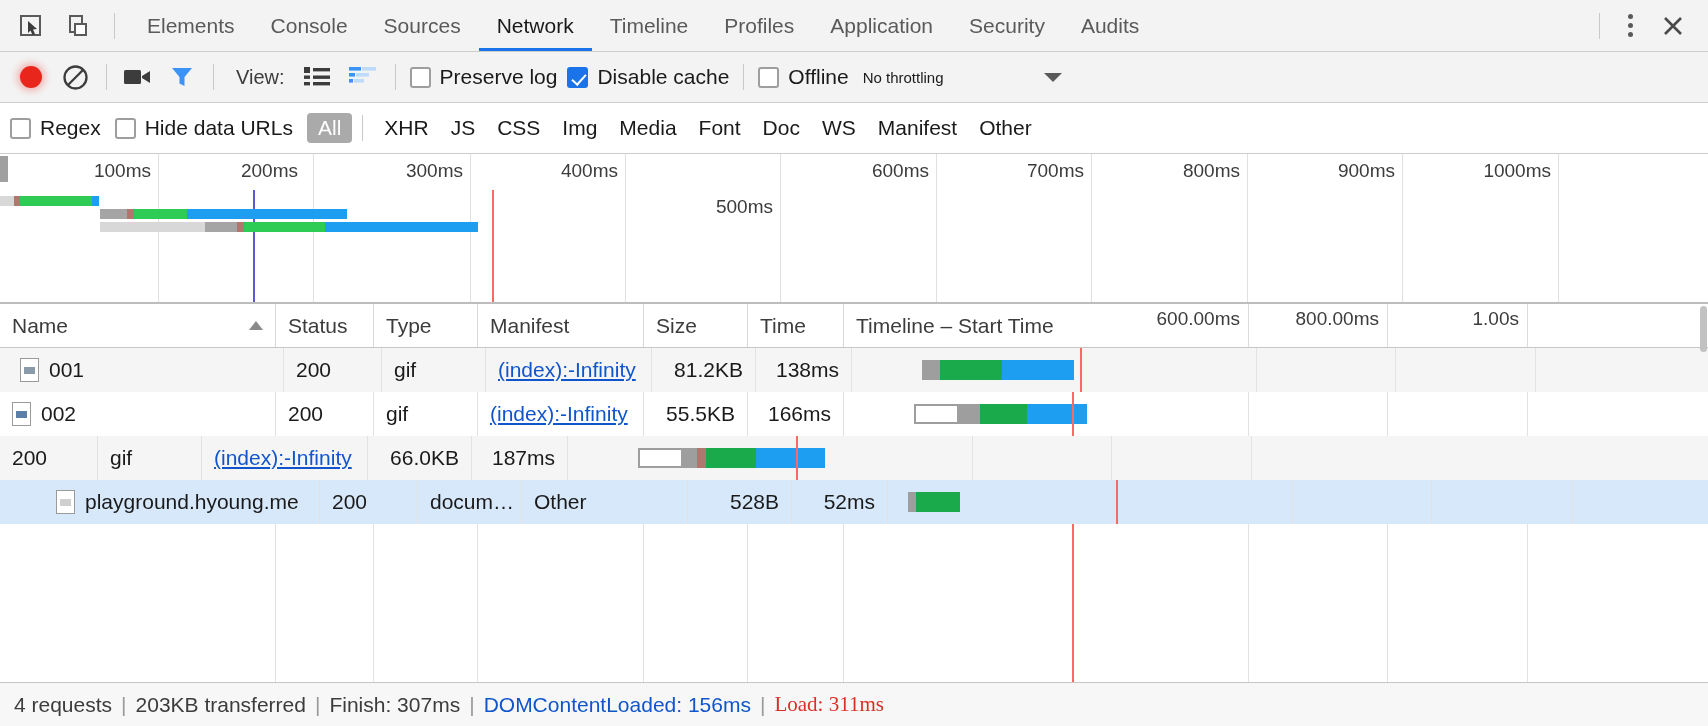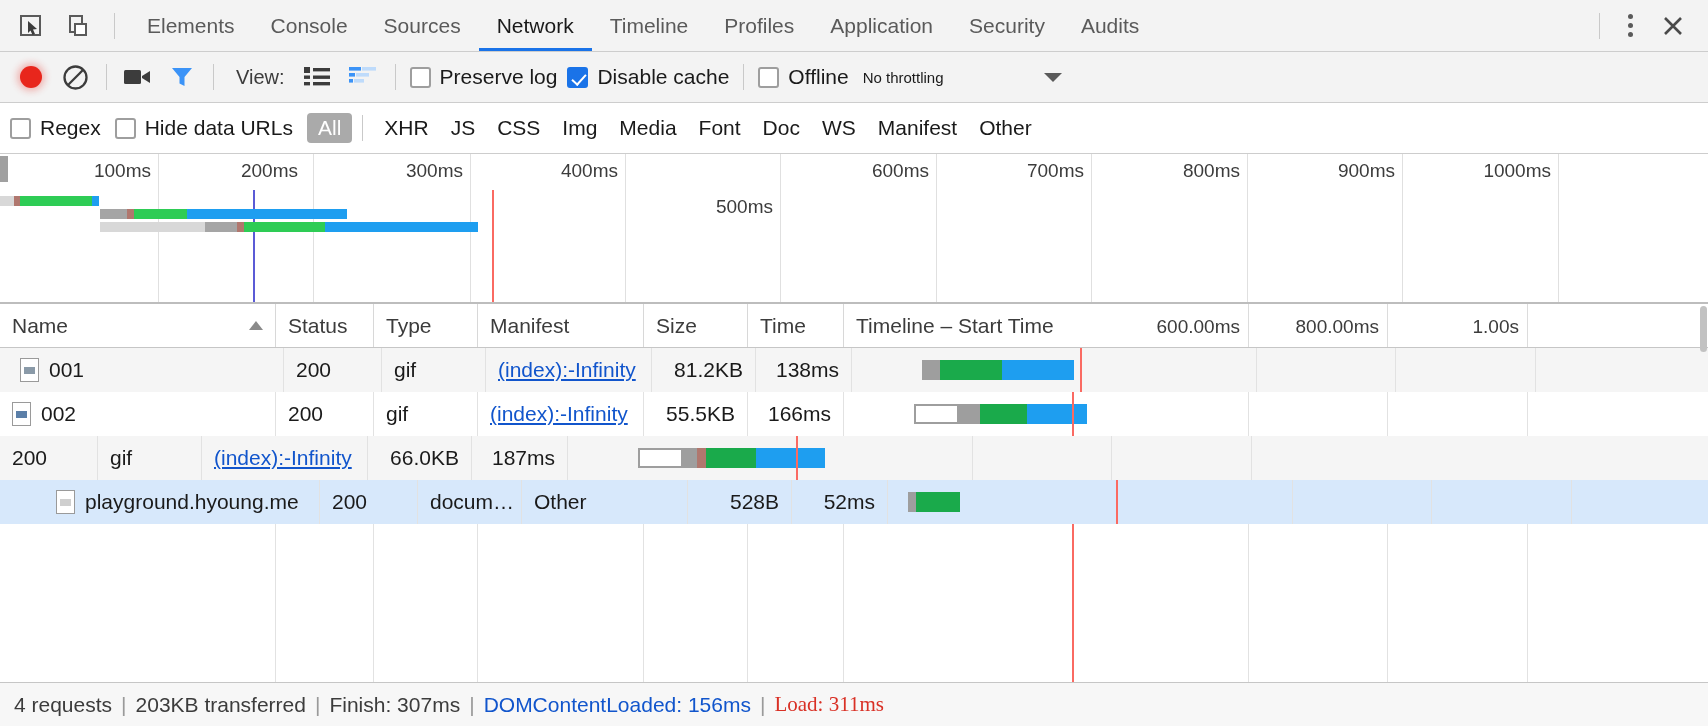--- a/index.html
+++ b/index.html
@@ -88,21 +88,21 @@
     display:flex; align-items:center; justify-content:center; }
   .favicon i{ display:block; width:11px; height:7px; }
   .wf{ position:relative; flex:1 1 auto; }
   .wbar{ position:absolute; top:12px; height:20px; }
   .wbar.q{ background:#fff; border:2px solid #9e9e9e; }
   .wbar.stall{ background:#9e9e9e; }
   .wbar.conn{ background:#b0776e; }
   .wbar.send{ background:#1aaa4b; }
   .wbar.recv{ background:#1e9ef0; }
   .tl-tick{ position:absolute; top:0; bottom:0; width:1px; background:#dcdcdc; }
-  .tl-tlbl{ position:absolute; top:12px; font-size:19px; color:#3c3c3c;
+  .tl-tlbl{ position:absolute; top:4px; font-size:19px; color:#3c3c3c;
     transform:translateX(-100%); padding-right:8px; }
   .redline{ position:absolute; top:0; bottom:0; width:2px; background:#fa6a62; z-index:3; }
   .gridcol{ position:absolute; top:0; bottom:0; width:1px; background:#e2e2e2; }
 
   
   .footer{ flex:0 0 44px; height:44px; border-top:1px solid #c6c6c6; background:#f7f7f7;
     display:flex; align-items:center; padding:0 14px; gap:9px; font-size:21px; color:#3c3c3c; }
   .footer .blue{ color:#1155cc; }
   .footer .red{ color:#d93025;font-family:Liberation Serif, serif; }
   .footer .sep{ color:#9a9a9a; }

